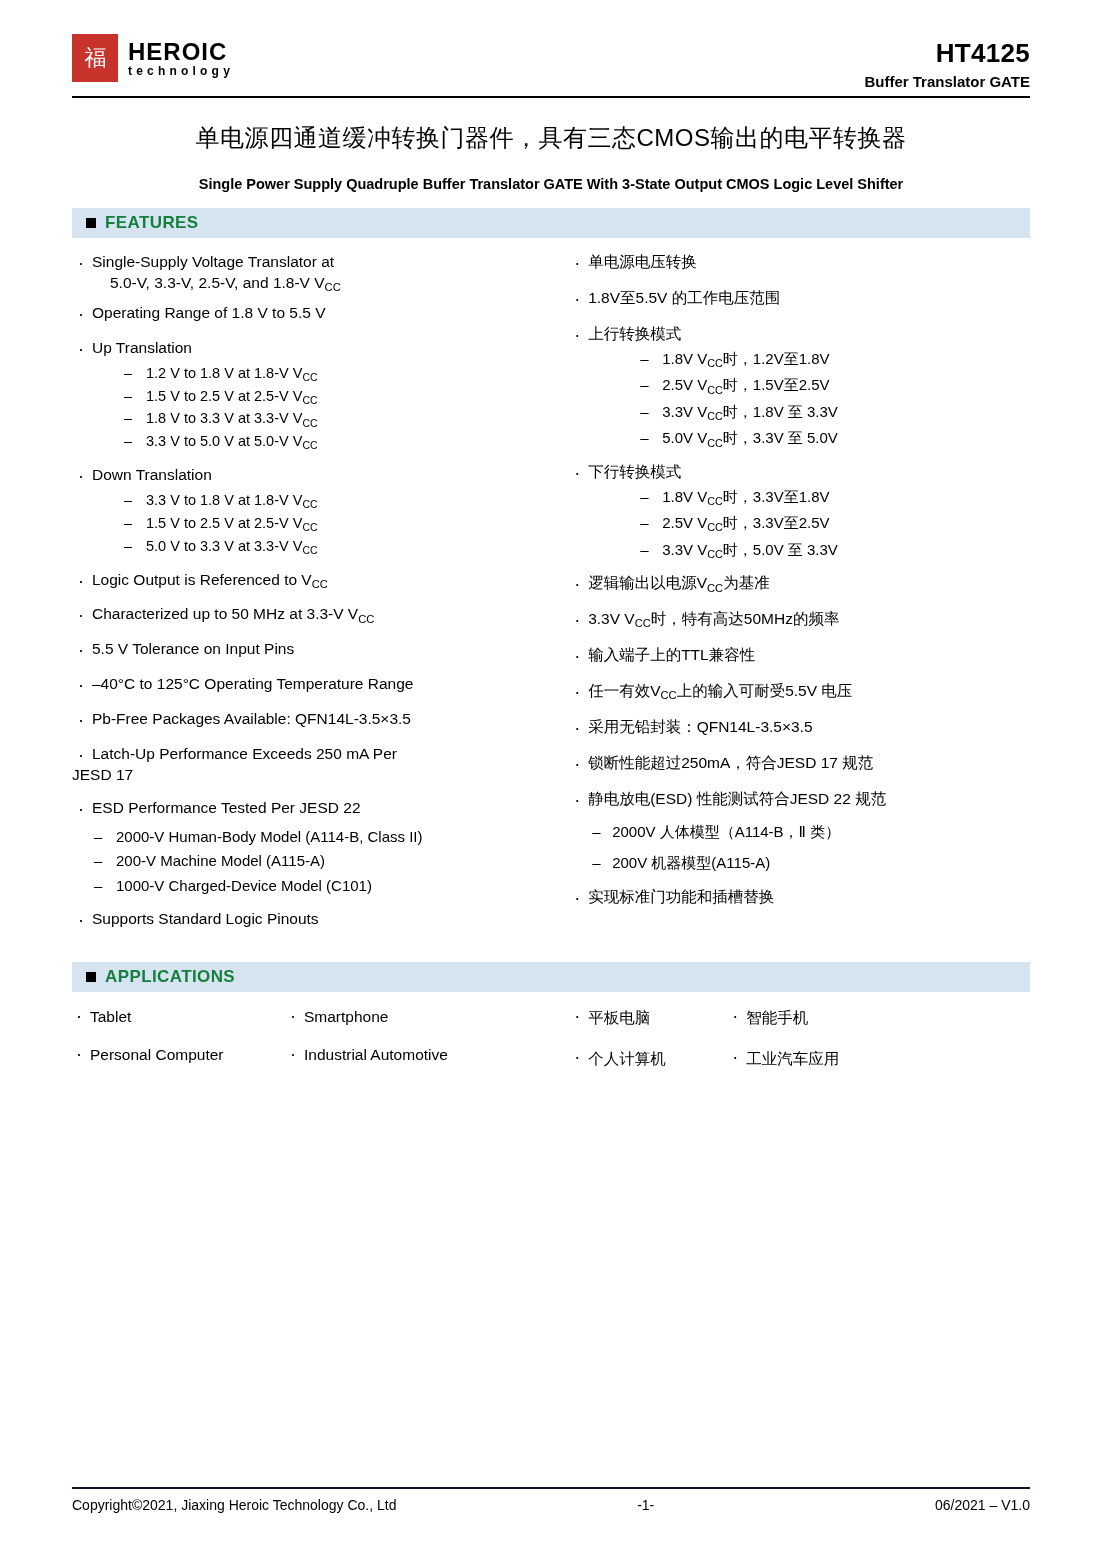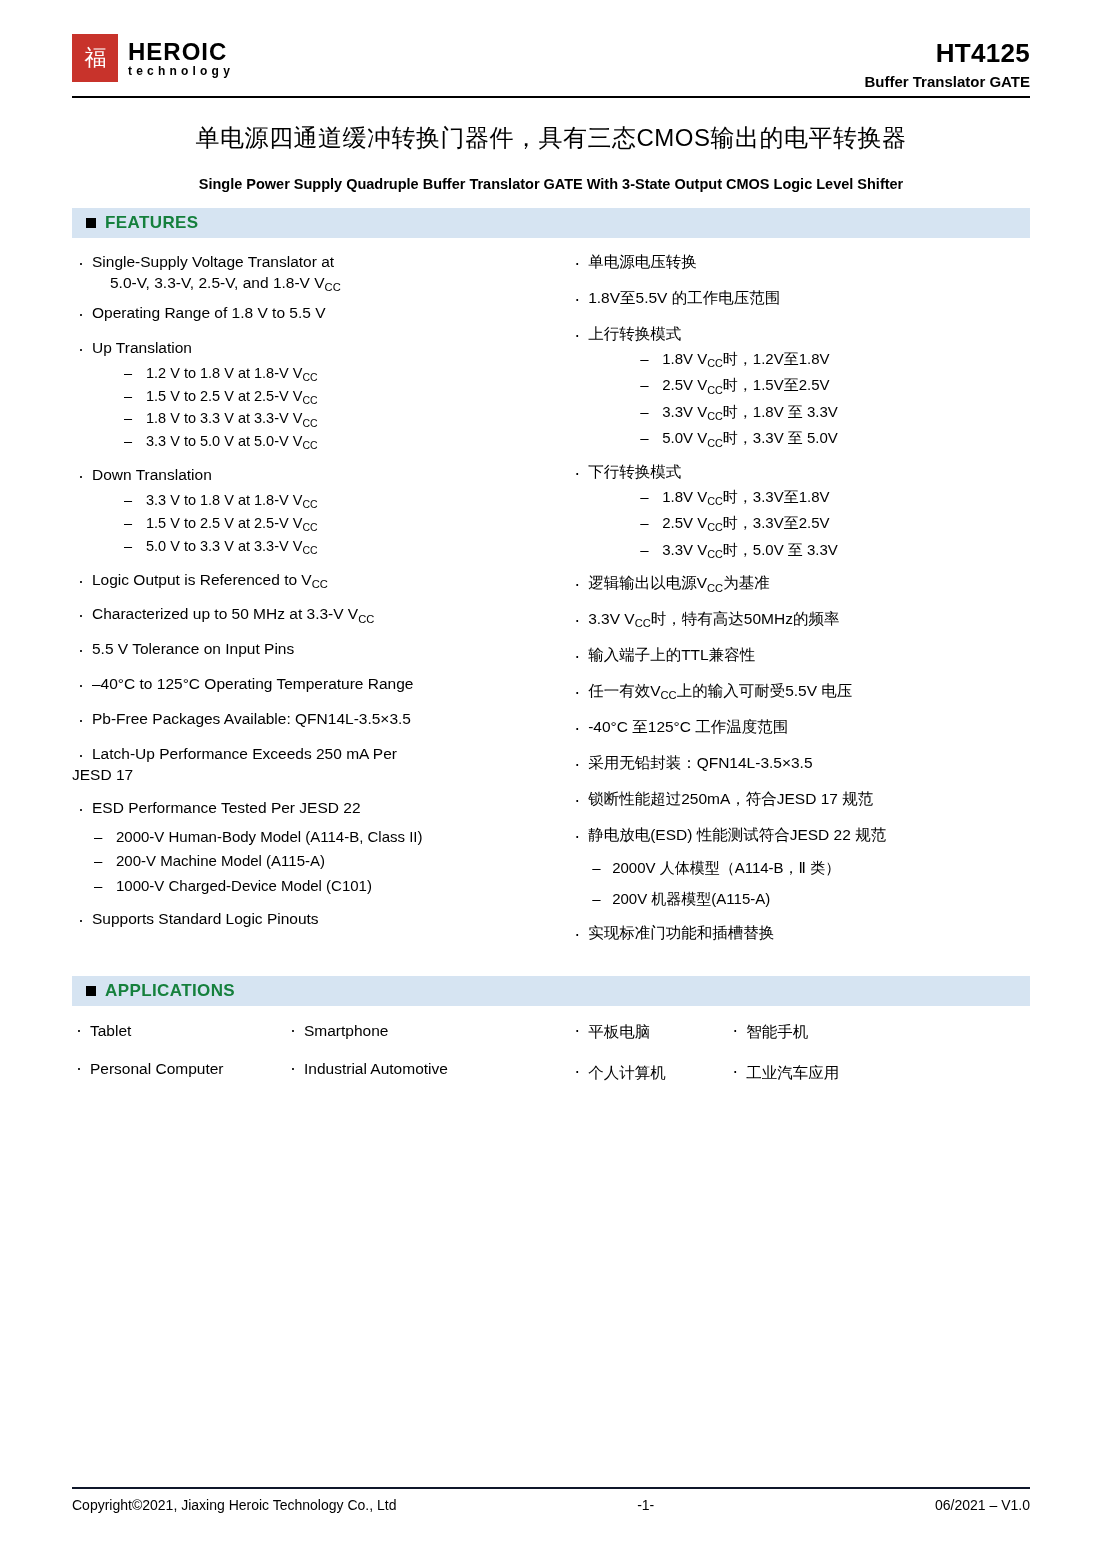--- a/index.html
+++ b/index.html
@@ -381,21 +381,20 @@
       <div class="cn-dash-group">
         <div class="cn-dash"><span>1.8V V</span><sub>CC</sub><span>时，3.3V至1.8V</span></div>
         <div class="cn-dash"><span>2.5V V</span><sub>CC</sub><span>时，3.3V至2.5V</span></div>
         <div class="cn-dash"><span>3.3V V</span><sub>CC</sub><span>时，5.0V 至 3.3V</span></div>
       </div>
 
       <div class="cn-bullet"><span>逻辑输出以电源V</span><sub>CC</sub><span>为基准</span></div>
       <div class="cn-bullet"><span>3.3V V</span><sub>CC</sub><span>时，特有高达50MHz的频率</span></div>
       <div class="cn-bullet">输入端子上的TTL兼容性</div>
       <div class="cn-bullet"><span>任一有效V</span><sub>CC</sub><span>上的输入可耐受5.5V 电压</span></div>
-      <div class="cn-bullet">-40°C 至125°C 工作温度范围</div>
       <div class="cn-bullet">采用无铅封装：QFN14L-3.5×3.5</div>
       <div class="cn-bullet">锁断性能超过250mA，符合JESD 17 规范</div>
       <div class="cn-bullet" style="margin-bottom:10px">静电放电(ESD) 性能测试符合JESD 22 规范</div>
 
       <div style="margin-bottom:14px">
         <div class="cn-dash2">2000V 人体模型（A114-B，Ⅱ 类）</div>
         <div class="cn-dash2">200V 机器模型(A115-A)</div>
       </div>
 
       <div class="cn-bullet">实现标准门功能和插槽替换</div>

